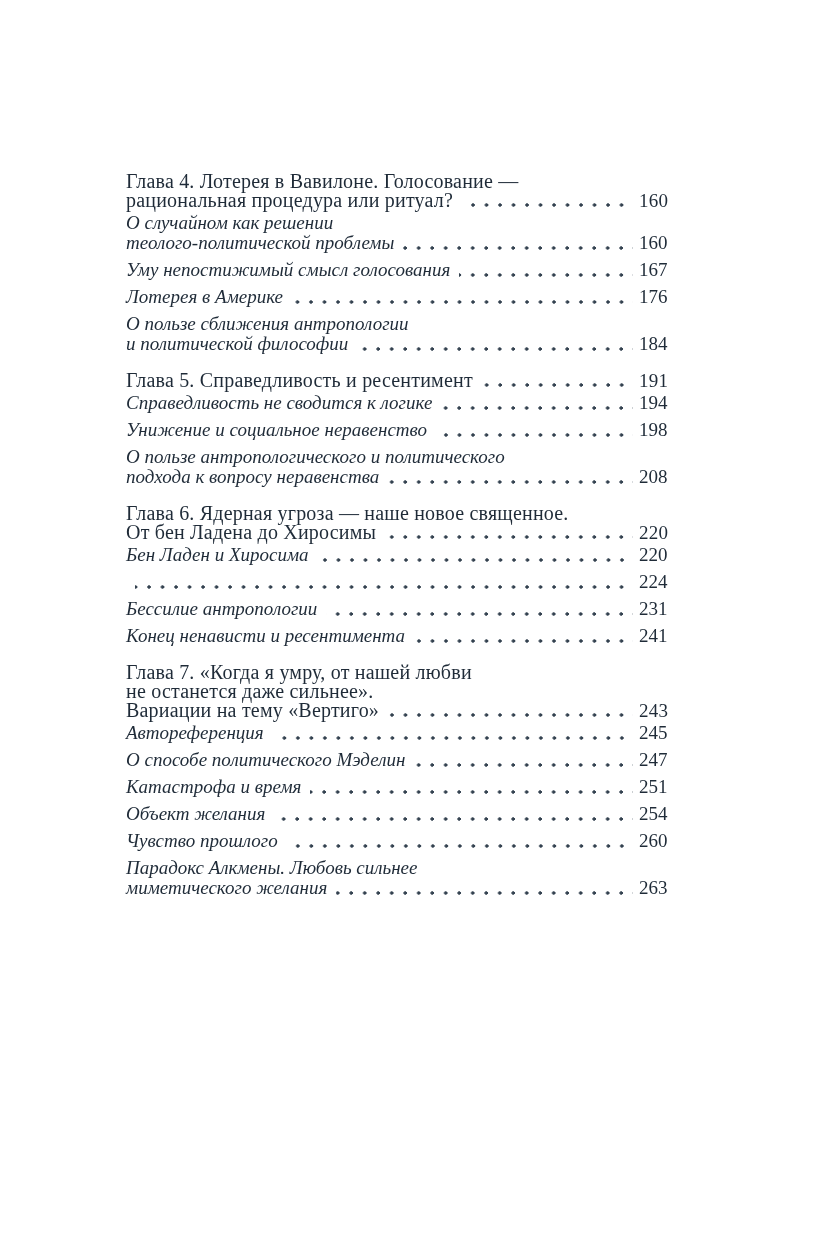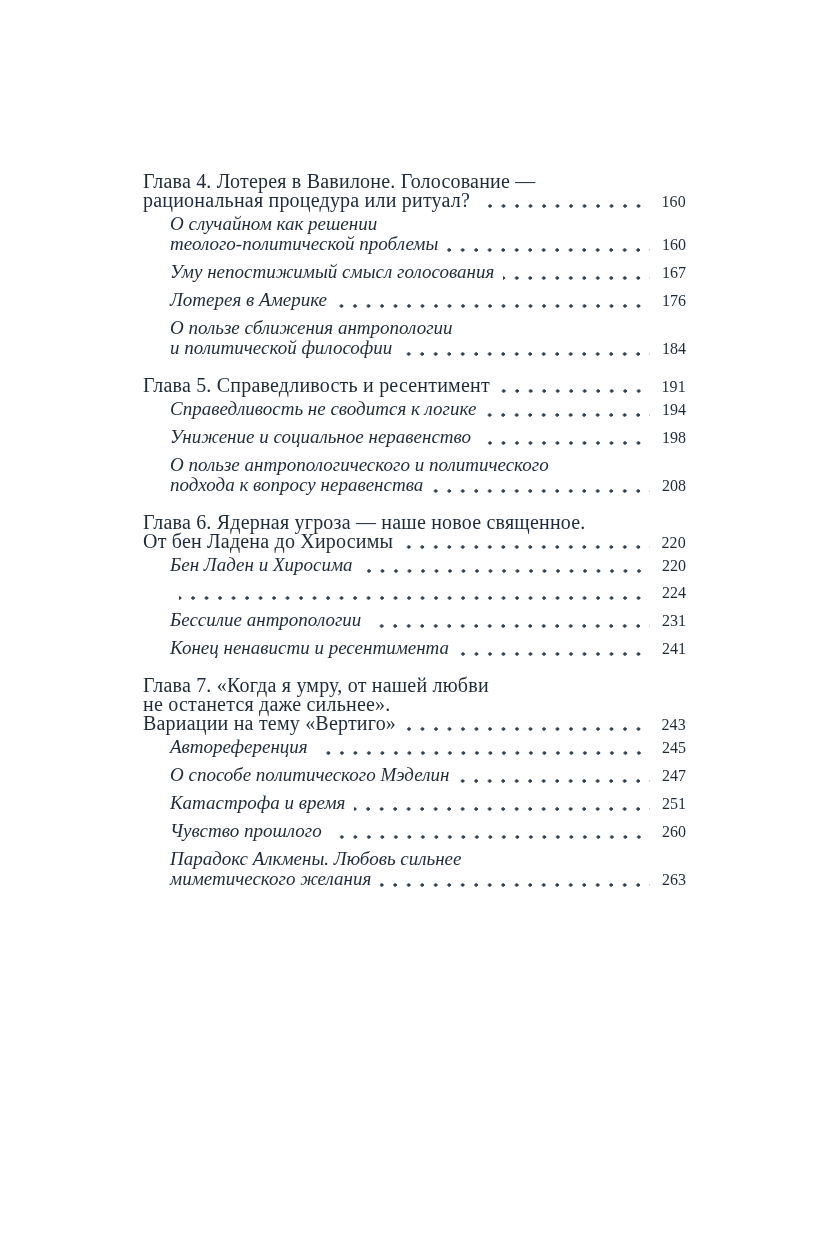--- a/index.html
+++ b/index.html
@@ -12,41 +12,40 @@
     width: 827px;
     height: 1240px;
     background: #ffffff;
     overflow: hidden;
     font-family: "Liberation Serif", "DejaVu Serif", serif;
     color: #1f2b38;
   }
   .toc {
     position: absolute;
     top: 172px;
-    left: 143px;
+    left: 126px;
     width: 543px;
   }
   .toc-group {
     margin-bottom: 17px;
   }
   .entry {
     margin-bottom: 7px;
   }
   .entry.chapter {
     font-size: 20px;
     line-height: 19px;
     letter-spacing: 0.2px;
     margin-bottom: 3px;
     font-style: normal;
   }
   .entry.sub {
     font-size: 19px;
     line-height: 20px;
     font-style: italic;
-    margin-left: 27px;
   }
   .line.last {
     display: flex;
     align-items: baseline;
   }
   .txt {
     flex: 0 0 auto;
     white-space: nowrap;
     text-align: center;
   }
@@ -57,23 +56,22 @@
     height: 4px;
     margin: 0 6px 3px 9px;
     background-image: radial-gradient(circle at 2px 2px, #33414f 1.45px, rgba(0,0,0,0) 1.9px);
     background-size: 13.5px 4px;
     background-repeat: repeat-x;
     background-position: right bottom;
   }
   .num {
     flex: 0 0 auto;
     min-width: 30px;
-    text-align: right;
     font-style: normal;
-    font-size: 16px;
+    font-size: 19px;
     font-feature-settings: "onum";
   }
 </style>
 </head>
 <body>
 
 <div class="page">
   <div class="toc">
 
     <section class="toc-group">
@@ -213,20 +211,27 @@
       </div>
       <div class="entry sub">
         <div class="line last">
           <span class="txt">Катастрофа и время</span>
           <span class="leader"></span>
           <span class="num">251</span>
         </div>
       </div>
       <div class="entry sub">
         <div class="line last">
+          <span class="txt">Объект желания</span>
+          <span class="leader"></span>
+          <span class="num">254</span>
+        </div>
+      </div>
+      <div class="entry sub">
+        <div class="line last">
           <span class="txt">Чувство прошлого</span>
           <span class="leader"></span>
           <span class="num">260</span>
         </div>
       </div>
       <div class="entry sub">
         <div class="line">Парадокс Алкмены. Любовь сильнее</div>
         <div class="line last">
           <span class="txt">миметического желания</span>
           <span class="leader"></span>

